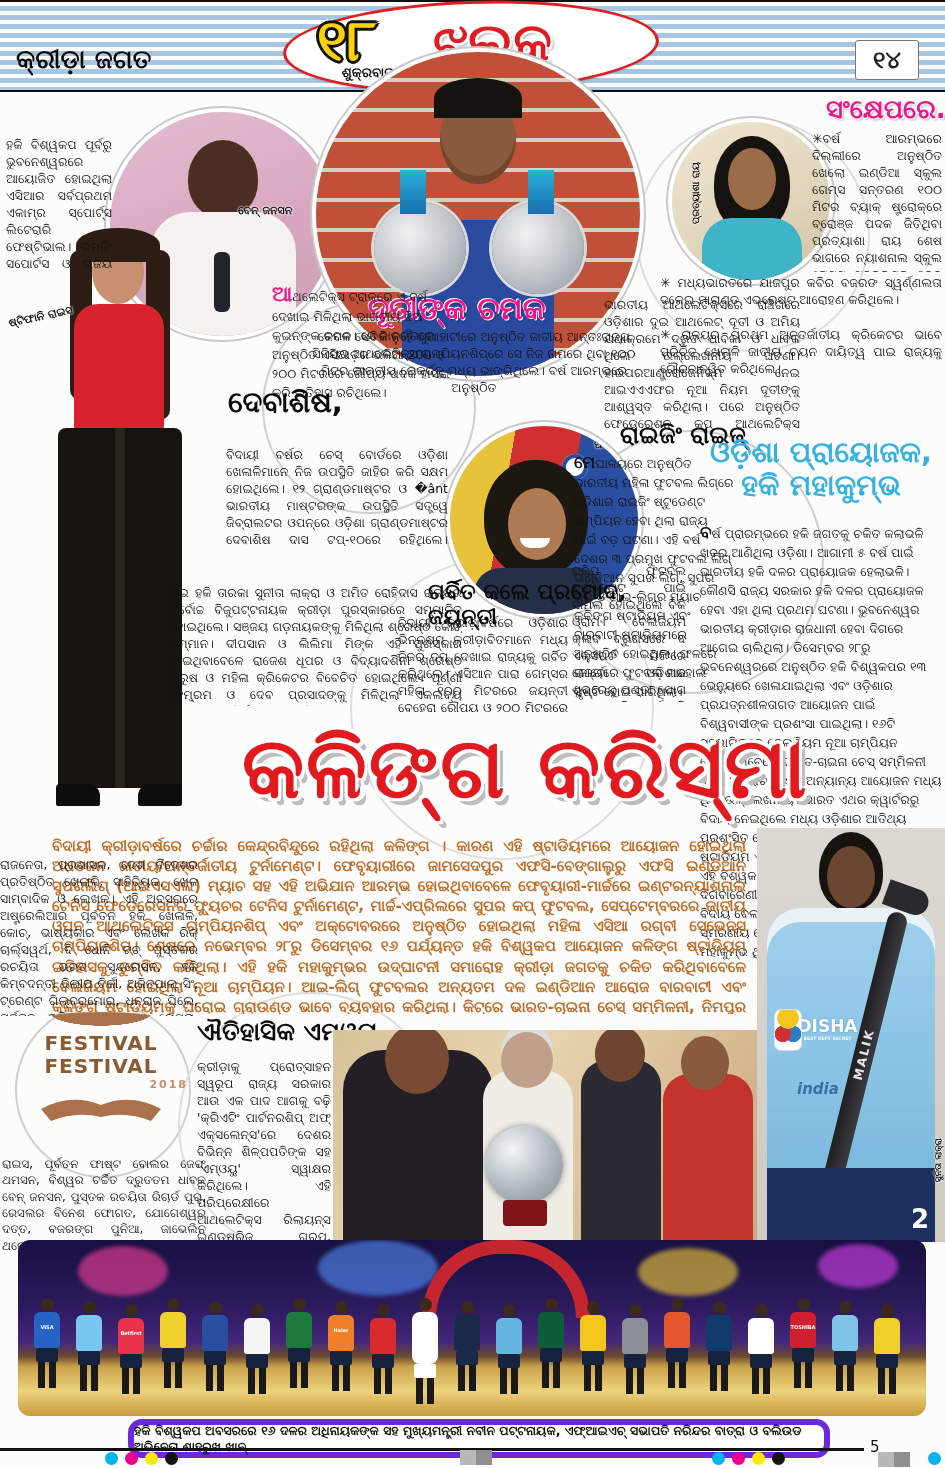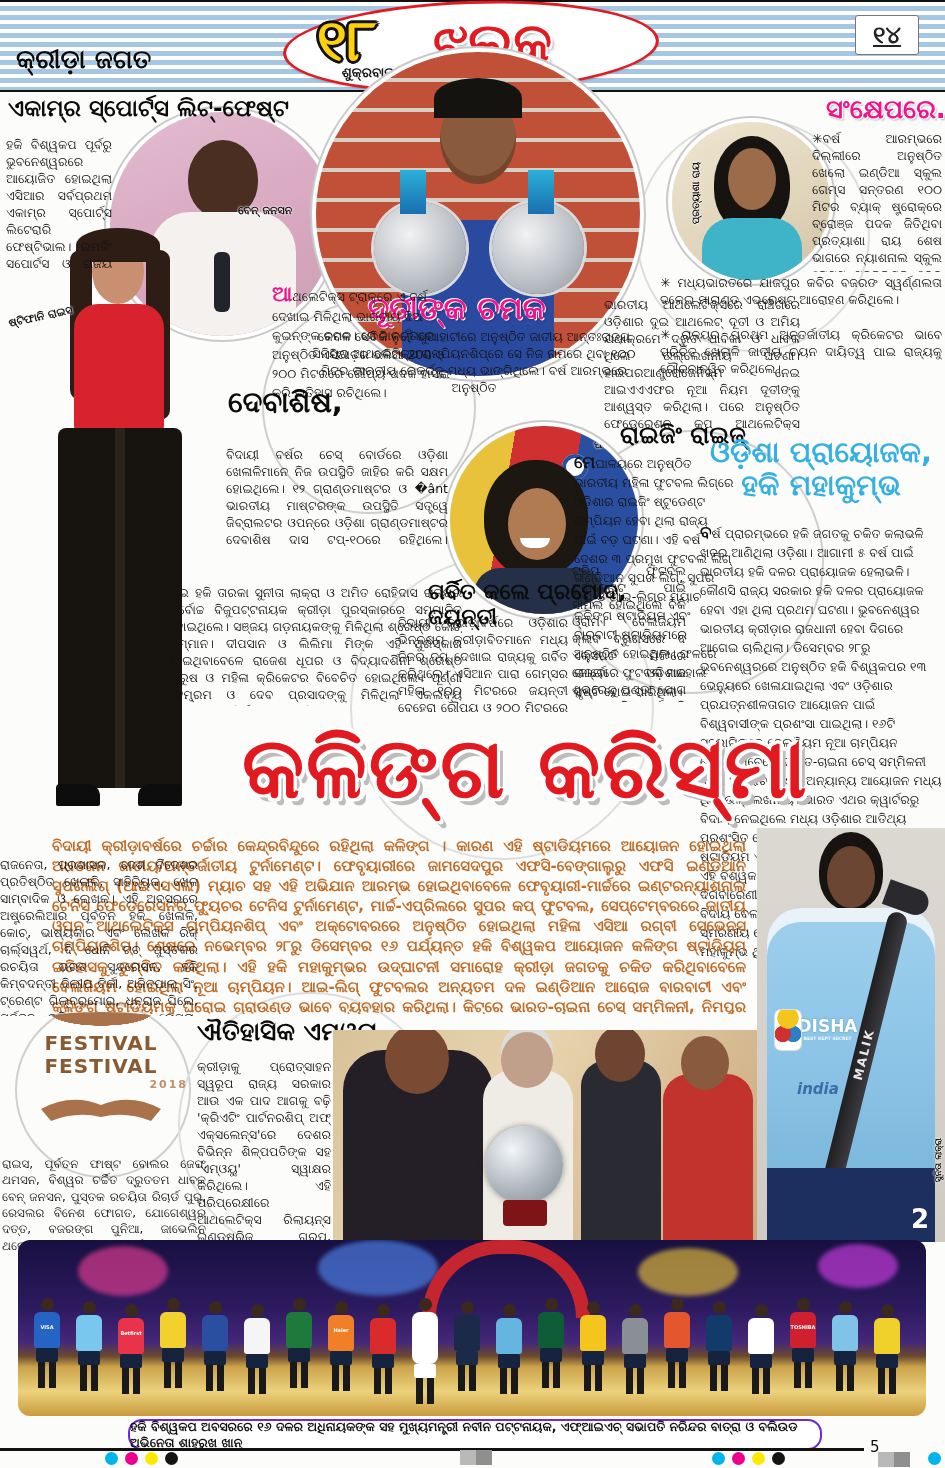--- a/index.html
+++ b/index.html
@@ -38,21 +38,21 @@
   .bt{font-size:12.5px;line-height:1.36;color:#141414;text-align:justify;overflow:hidden;}
   .bt-c{text-align:center;}
   .lead{font-weight:900;color:#f0148c;font-size:21px;}
   .lead-k{font-weight:900;color:#111;font-size:17px;}
   .orange-par{font-size:15px;line-height:1.34;font-weight:bold;color:#bf6c28;text-align:justify;overflow:hidden;}
   
   .ek-line{font-size:20px;font-weight:bold;color:#8a5a33;letter-spacing:1px;line-height:1.15;}
   .ek-year{font-size:11px;font-weight:bold;color:#c0906a;letter-spacing:2px;}
   .book{width:120px;height:16px;background:radial-gradient(ellipse at 50% 0,#a9724a 0 60%,transparent 61%);border-radius:50%;}
   
-  #caption-pill{background:#fff;border:2px solid #6d28d9;border-radius:14px;display:flex;align-items:center;
+  #caption-pill{background:#fff;border:6px solid #6d28d9;border-radius:14px;display:flex;align-items:center;
     justify-content:center;font-size:12.5px;font-weight:bold;color:#111;}
   
   #group-photo{border-radius:12px;overflow:hidden;
     background:linear-gradient(180deg,#171040 0%,#2c1a5e 38%,#44277a 58%,#6a4a2e 66%,#caa24a 72%,#ecd27c 86%,#c89a3e 100%);}
   .stage-light{position:absolute;border-radius:50%;filter:blur(2px);opacity:.7;}
   .player{position:absolute;width:30px;}
   .p-head{width:13px;height:13px;border-radius:50%;background:#3c291d;margin:0 auto;}
   .p-torso{width:26px;height:36px;border-radius:6px 6px 3px 3px;margin:1px auto 0;position:relative;}
   .p-label{position:absolute;left:0;top:12px;width:100%;text-align:center;font-size:5px;font-weight:bold;color:#fff;}
   .p-shorts{width:22px;height:14px;margin:0 auto;background:#16233f;border-radius:2px;}
@@ -70,21 +70,21 @@
   <div class="abs noi" id="masthead"></div>
   <div class="abs section-label" style="left:16px;top:44px;">କ୍ରୀଡ଼ା ଜଗତ</div>
   <div class="abs" style="left:318px;top:10px;text-align:center;">
     <div class="logo-main">ଧରିତ୍ରୀ</div>
     <div class="logo-sub">DHARITRI</div>
   </div>
   <div class="abs" id="oval"></div>
   <div class="abs big-num" style="left:317px;top:12px;">୧୮</div>
   <div class="abs big-name" style="left:420px;top:16px;margin-left:13px;">ଝଲକ</div>
   <div class="abs dateline" style="left:295px;top:64px;width:270px;text-align:center;">ଶୁକ୍ରବାର, ୨୮ ଡିସେମ୍ବର, ୨୦୧୮</div>
-  <div class="abs pagebox" style="left:855px;top:15px;text-decoration:underline;">୧୪</div>
+  <div class="abs pagebox" style="left:855px;top:40px;">୧୪</div>
 
   <div class="abs ring" style="left:262px;top:300px;width:210px;height:210px;"></div>
   <div class="abs ring" style="left:560px;top:430px;width:260px;height:260px;"></div>
   <div class="abs ring" style="left:350px;top:556px;width:300px;height:300px;border-color:#dedede;"></div>
   <div class="abs ring" style="left:15px;top:1002px;width:172px;height:172px;"></div>
   <div class="abs ring" style="left:178px;top:992px;width:262px;height:262px;border-color:#dedede;"></div>
   <div class="abs ring" style="left:636px;top:118px;width:230px;height:230px;border-color:#dedede;"></div>
 
   <div class="abs photo-circle" style="left:110px;top:112px;width:224px;height:224px;
        background:linear-gradient(160deg,#e3bcd0 0%,#d8a8c0 55%,#caa0b4 100%);">
@@ -128,21 +128,20 @@
     <div class="abs" style="left:76px;top:0px;width:84px;height:34px;border-radius:50% 50% 0 0;background:#2e1d14;"></div>
     <div class="abs" style="left:70px;top:22px;width:22px;height:150px;border-radius:10px;background:#2e1d14;"></div>
     <div class="abs" style="left:146px;top:22px;width:24px;height:170px;border-radius:10px;background:#2e1d14;"></div>
     <div class="abs" style="left:74px;top:76px;width:90px;height:130px;border-radius:24px 24px 8px 8px;background:#d8222e;"></div>
     <div class="abs" style="left:58px;top:200px;width:124px;height:360px;background:linear-gradient(90deg,#17140f 46%,#2a241c 46% 54%,#17140f 54%);border-radius:8px 8px 0 0;"></div>
     <div class="abs" style="left:56px;top:556px;width:44px;height:22px;border-radius:4px 12px 2px 2px;background:#0d0d0d;"></div>
     <div class="abs" style="left:138px;top:556px;width:44px;height:22px;border-radius:12px 4px 2px 2px;background:#0d0d0d;"></div>
     <div class="abs plabel" style="left:8px;top:82px;transform:rotate(-12deg);">ଷ୍ଟିଫାନି ରାଇସ</div>
   </div>
 
-  <div class="abs hl" style="left:8px;top:96px;width:310px;font-size:23px;">ଏକାମ୍ର ସ୍ପୋର୍ଟ୍ସ ଲିଟ୍-ଫେଷ୍ଟ</div>
   <div class="abs bt" style="left:6px;top:136px;width:106px;height:132px;">ହକି ବିଶ୍ୱକପ ପୂର୍ବରୁ ଭୁବନେଶ୍ୱରରେ ଆୟୋଜିତ ହୋଇଥିଲା ଏସିଆର ସର୍ବପ୍ରଥମ ଏକାମ୍ର ସ୍ପୋର୍ଟ୍ସ ଲିଟେରାରି ଫେଷ୍ଟିଭାଲ। ଇମର୍ଜିଂ ସ୍ପୋର୍ଟ୍ସ ଓ ରାଜ୍ୟ ସରକାରଙ୍କ ମିଳିତ ଆନୁକୂଲ୍ୟରେ ଆୟୋଜିତ ଏହି ମହୋତ୍ସବରେ କ୍ରୀଡ଼ା ଓ ସାହିତ୍ୟର ହୋଇଥିଲା ମହାମିଳନ। ଗୋଟିଏ ମଞ୍ଚରେ ଏକତ୍ରିତ ହୋଇଥିଲେ</div>
 
   <div class="abs hl-magenta" style="left:368px;top:290px;font-size:31px;">ଦୂତୀଙ୍କ ଚମକ</div>
 
   <div class="abs" style="left:272px;top:282px;width:188px;height:104px;">
     <span class="lead">ଆ</span><span class="bt" style="display:inline;">ଥଲେଟିକ୍ସ ଟ୍ରାକ୍‌ରେ ଏ ବର୍ଷ ଦେଖାଇ ମିଳିଥିଲା ଭାରତୀୟ ଝିଅ କୁଇନ୍‌ଙ୍କ ଚମକ। ସେ ଜାକର୍ତ୍ତାରେ ଅନୁଷ୍ଠିତ ଏସିଆଡ଼ର ଭଳିଆ 200 ଓ ୨୦୦ ମିଟରରେ ରୌପ୍ୟ ପଦକ ହାସଲ କରି ଇତିହାସ ରଚିଥିଲେ।</span>
   </div>
   <div class="abs bt bt-c" style="left:300px;top:328px;width:348px;height:88px;">କେବଳ ସେତିକି ନୁହେଁ ଗୁଆହାଟୀରେ ଅନୁଷ୍ଠିତ ଜାତୀୟ ଆନ୍ତଃରାଜ୍ୟ ସିନିୟର ଆଥଲେଟିକ୍ସ ଚାମ୍ପିୟନଶିପ୍‌ରେ ସେ ନିଜ ନାମରେ ଥିବା ୧୦୦ ମିଟର ଭାରତୀୟ ରେକର୍ଡକୁ ମଧ୍ୟ ଭାଙ୍ଗିଥିଲେ। ବର୍ଷ ଆରମ୍ଭରେ ଅନୁଷ୍ଠିତ</div>
   <div class="abs bt" style="left:604px;top:296px;width:196px;height:134px;">ଭାରତୀୟ ଆଥଲେଟିକ୍ସରେ ରାଞ୍ଚିଗରେ ଓଡ଼ିଶାର ଦୁଇ ଆଥଲେଟ୍ ଦୂତୀ ଓ ଅମିୟ ଯଥାକ୍ରମେ ଦ୍ରୁତ ଧାବିକା ଓ ଧାବକ ଥିଲେ ଉଲ୍ଲେଖନୀୟ ଘଟଣା। ହାଇପରଆଣ୍ଡ୍ରୋଜେନିଜ୍ମ ନେଇ ଆଇଏଏଏଫର ନୂଆ ନିୟମ ଦୂତୀଙ୍କୁ ଆଶ୍ୱସ୍ତ କରିଥିଲା। ପରେ ଅନୁଷ୍ଠିତ ଫେଡେରେଶନ କପ୍ ଆଥଲେଟିକ୍ସ ଚାମ୍ପିୟନଶିପ୍‌ର ୧୦୦ ମିଟରରେ ଦୂତୀ ଓ ହେପ୍ତାଥଲନରେ ପୂର୍ଣ୍ଣିମା ହେମ୍ବ୍ରମ ସ୍ୱର୍ଣ୍ଣ ପଦକ ଲାଭ କରିଥିଲେ।</div>
 

